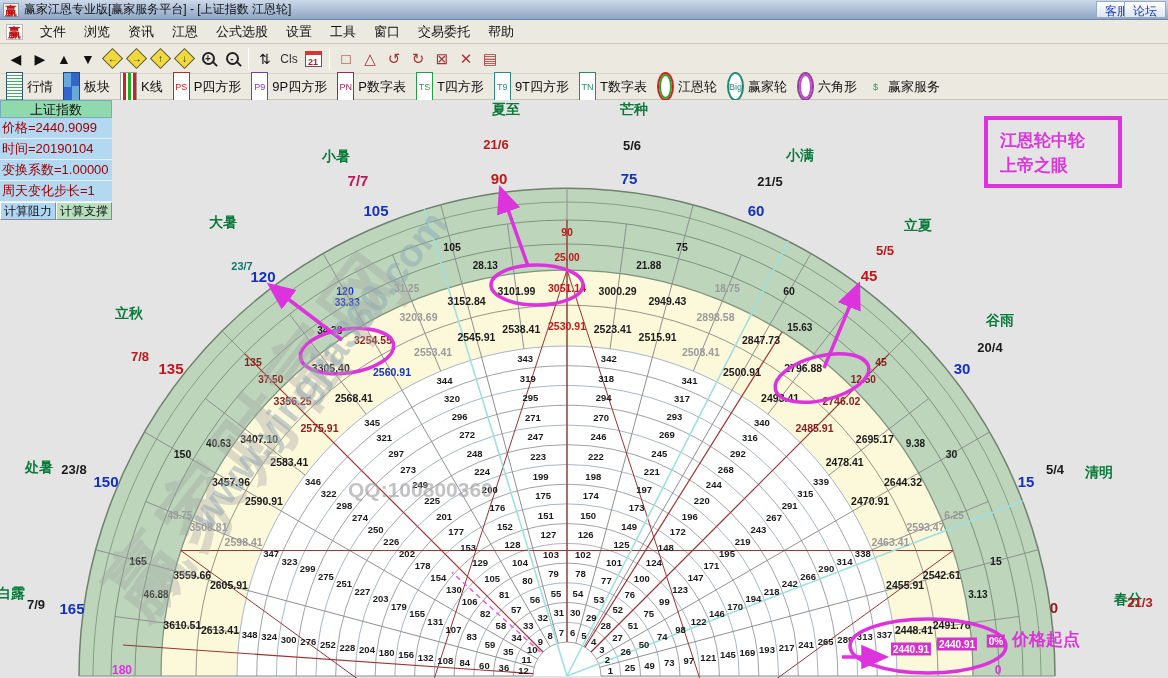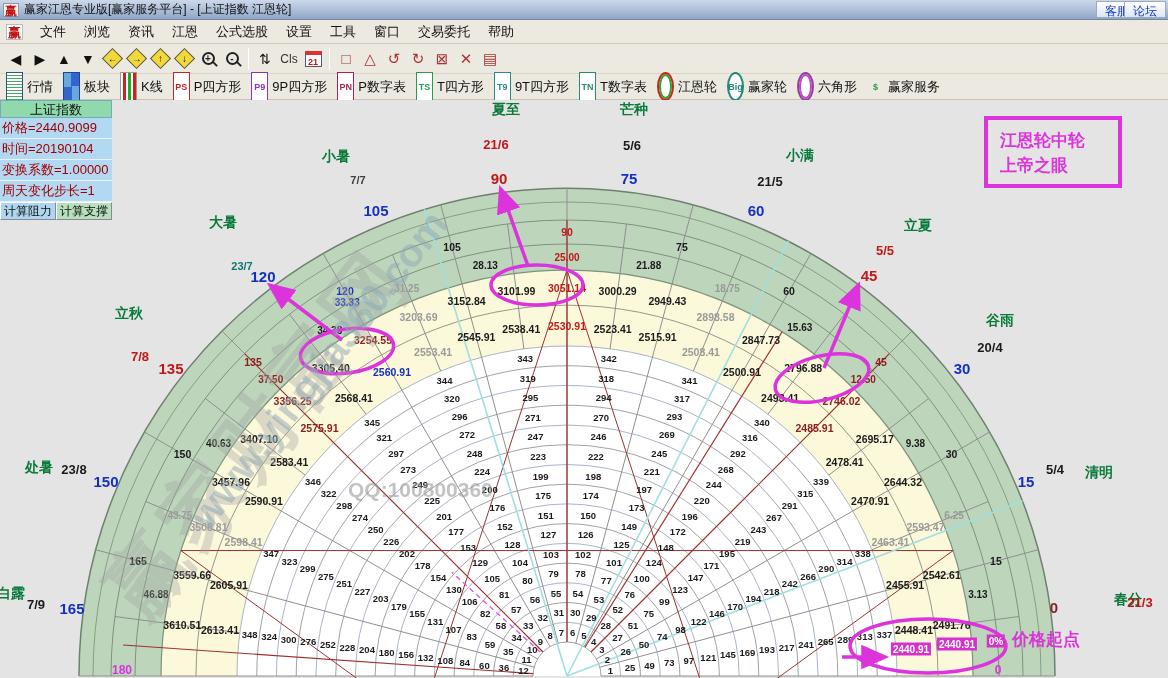--- a/index.html
+++ b/index.html
@@ -40,21 +40,21 @@
   .mag { position:relative; width:13px; height:13px; border:2px solid #222; border-radius:50%;
     font-size:10px; font-weight:bold; text-align:center; line-height:9px; color:#222; }
   .mag:after { content:""; position:absolute; width:6px; height:2px; background:#222;
     right:-5px; bottom:-2px; transform:rotate(45deg); }
   .tsep { width:1px; height:22px; background:#b8b4a8; border-right:1px solid #fff; margin:0 4px; }
   .cls-btn { font-size:12px; color:#333; padding:2px 3px; cursor:pointer; }
   .cal { width:17px; height:16px; border:1px solid #557; background:#fff; font-size:9px;
     font-weight:bold; color:#c01818; text-align:center; line-height:14px; border-top:4px solid #d33; }
   .shape-red { color:#aa3333; font-size:15px; }
   .t2 { display:flex; align-items:center; margin-right:10px; cursor:pointer; font-size:13px; color:#111; }
-  .t2 .ic { width:17px; height:29px; border:1px solid #888; font-size:9px; font-weight:bold;
+  .t2 .ic { width:17px; height:29px; border:1px solid #888; font-size:9px; font-weight:normal;
     display:flex; align-items:center; justify-content:center; margin-right:4px; background:#fff; }
   .ic-grid { background:repeating-linear-gradient(#fff 0 2px,#4a6 2px 3px) !important; border-color:#357 !important; }
   .ic-blocks { background:conic-gradient(#36c 25%,#6ad 0 50%,#36c 0 75%,#6ad 0) !important; border:1px solid #248 !important; }
   .ic-k { background:linear-gradient(90deg,#fff 2px,#c22 2px 5px,#fff 5px 7px,#2a2 7px 10px,#fff 10px 12px,#c22 12px 15px) !important; border-color:#999 !important; }
   .ic-wheel { border-radius:50%; border:2px solid #c22 !important; box-shadow:inset 0 0 0 2px #2a2; }
   .ic-big { border-radius:50%; border:2px solid #287 !important; color:#287; font-size:7px; }
   .ic-hex { border-radius:50%; border:2px solid #849 !important; box-shadow:inset 0 0 0 2px #c4c; }
   .ic-money { border:none !important; background:none !important; color:#2a9a4a; font-size:14px; }
 
   
@@ -585,21 +585,21 @@
         <div class="olabel" style="left: 223px; top: 123px; font-size: 14px; color: rgb(10, 122, 58);">大暑</div>
         <div class="olabel" style="left: 918px; top: 126px; font-size: 14px; color: rgb(10, 122, 58);">立夏</div>
         <div class="olabel" style="left: 129px; top: 214px; font-size: 14px; color: rgb(10, 122, 58);">立秋</div>
         <div class="olabel" style="left: 1000px; top: 221px; font-size: 14px; color: rgb(10, 122, 58);">谷雨</div>
         <div class="olabel" style="left: 39px; top: 368px; font-size: 14px; color: rgb(10, 122, 58);">处暑</div>
         <div class="olabel" style="left: 1099px; top: 373px; font-size: 14px; color: rgb(10, 122, 58);">清明</div>
         <div class="olabel" style="left: 11px; top: 494px; font-size: 14px; color: rgb(10, 122, 58);">白露</div>
         <div class="olabel" style="left: 1128px; top: 500px; font-size: 14px; color: rgb(10, 122, 58);">春分</div>
         <div class="olabel" style="left: 496px; top: 44px; font-size: 13px; color: rgb(192, 24, 24);">21/6</div>
         <div class="olabel" style="left: 632px; top: 45px; font-size: 13px; color: rgb(27, 27, 27);">5/6</div>
-        <div class="olabel" style="left: 358px; top: 80px; font-size: 11px; color: #404040;">7/7</div>
+        <div class="olabel" style="left: 358px; top: 80px; font-size: 15px; color: #be185d;">7/7</div>
         <div class="olabel" style="left: 770px; top: 81px; font-size: 13px; color: rgb(27, 27, 27);">21/5</div>
         <div class="olabel" style="left: 242px; top: 166px; font-size: 11px; color: #0f766e;">23/7</div>
         <div class="olabel" style="left: 885px; top: 150px; font-size: 13px; color: rgb(192, 24, 24);">5/5</div>
         <div class="olabel" style="left: 140px; top: 256px; font-size: 13px; color: rgb(192, 24, 24);">7/8</div>
         <div class="olabel" style="left: 990px; top: 247px; font-size: 13px; color: rgb(27, 27, 27);">20/4</div>
         <div class="olabel" style="left: 74px; top: 369px; font-size: 13px; color: rgb(27, 27, 27);">23/8</div>
         <div class="olabel" style="left: 1055px; top: 369px; font-size: 13px; color: rgb(27, 27, 27);">5/4</div>
         <div class="olabel" style="left: 36px; top: 504px; font-size: 13px; color: rgb(27, 27, 27);">7/9</div>
         <div class="olabel" style="left: 1140px; top: 502px; font-size: 13px; color: rgb(192, 24, 24);">21/3</div>
         <div class="olabel" style="left: 499px; top: 78px; font-size: 15px; color: rgb(192, 24, 24);">90</div>

